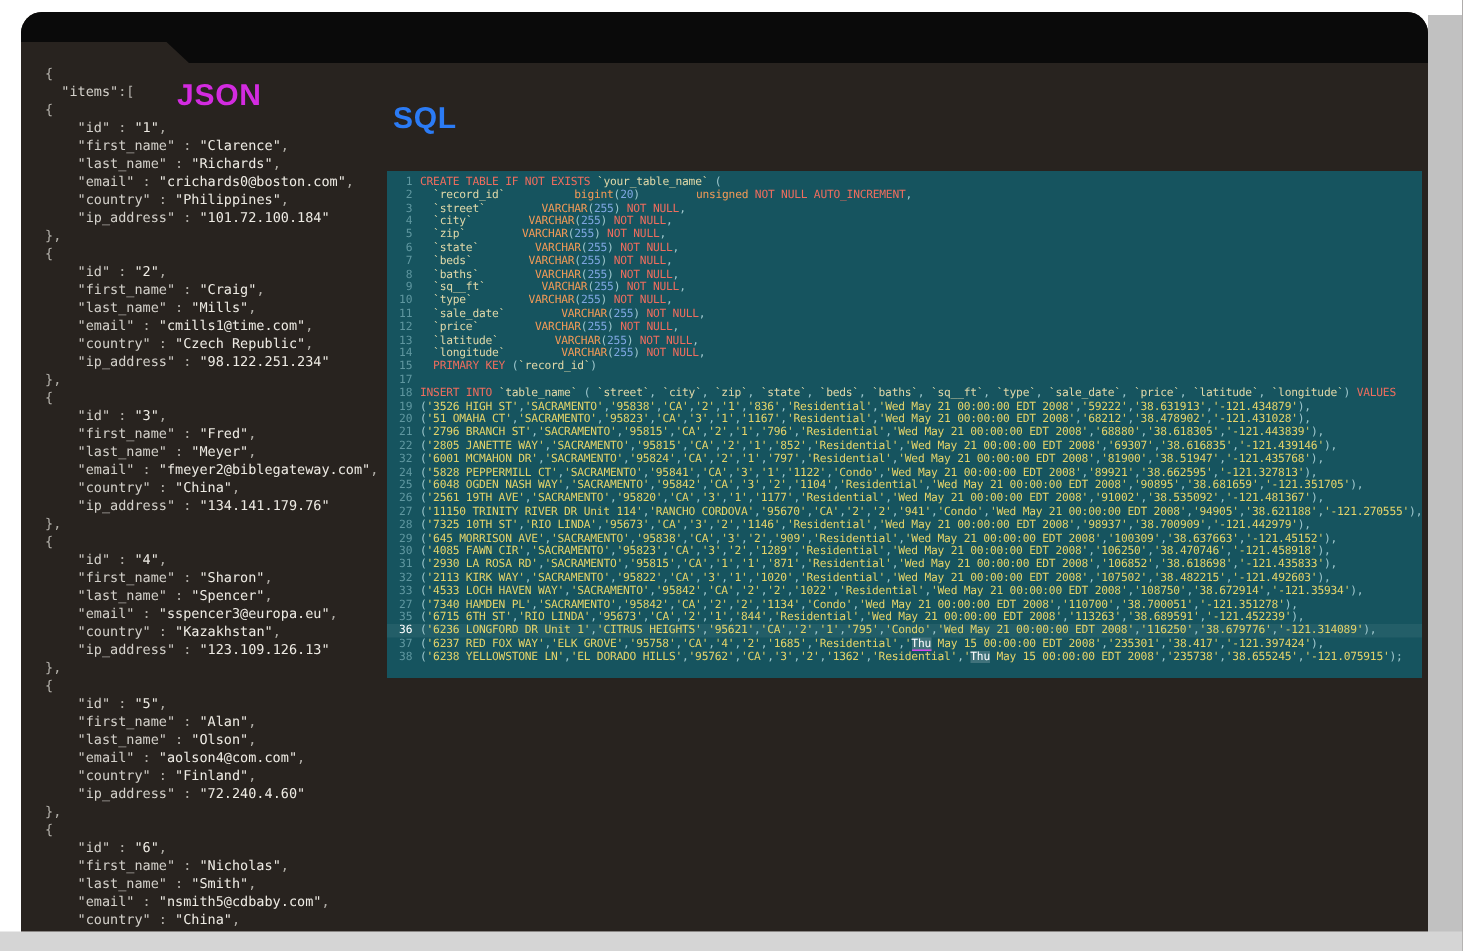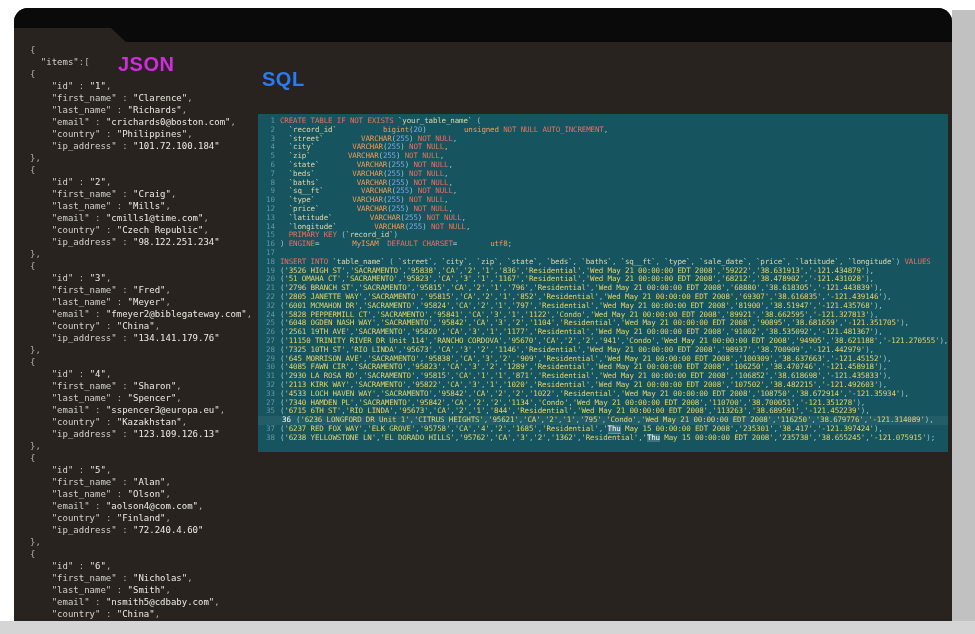--- a/index.html
+++ b/index.html
@@ -24,21 +24,21 @@
   .jline{white-space:pre;height:12px;}
   .jline .k{color:#d3d0ca;}
   .jline .v{color:#eeebe4;}
   .jline .p{color:#b3b0aa;}
 
   .sql-panel{position:absolute;left:244px;top:106px;width:690px;height:338px;
              background:#16545f;overflow:hidden;padding-top:3px;box-sizing:border-box;}
   .srow{display:flex;height:8.8px;line-height:8.8px;font-size:7.5px;}
   .srow.active{background:rgba(255,255,255,0.06);}
   .gut{flex:none;width:17px;text-align:right;padding-right:5px;color:#5f97a0;}
-  .srow.active .gut{color:#ffffff;font-weight:normal;margin-left:16px;}
+  .srow.active .gut{color:#ffffff;font-weight:normal;}
   .code{white-space:pre;color:#9ec7cd;letter-spacing:-0.15px;overflow:hidden;text-align:right;}
   .code .str{color:#e3d36a;}
   .code .id{color:#ded7a8;}
   .code .kw{color:#ee6d5e;}
   .code .ty{color:#f29a57;padding-left:33px;}
   .code .num{color:#7ea6e0;}
   .code .match{color:#ffffff;background:rgba(255,255,255,0.18);border-bottom:5px solid #d946ef;}
 </style>
 </head>
 <body>
@@ -141,38 +141,38 @@
           </div>
           <div class="srow">
             <span class="gut">9</span>
             <span class="code">  <span class="id">`sq__ft`</span> <span class="ty">VARCHAR</span>(<span class="num">255</span>) <span class="kw">NOT</span> <span class="kw">NULL</span>,</span>
           </div>
           <div class="srow">
             <span class="gut">10</span>
             <span class="code">  <span class="id">`type`</span> <span class="ty">VARCHAR</span>(<span class="num">255</span>) <span class="kw">NOT</span> <span class="kw">NULL</span>,</span>
           </div>
           <div class="srow">
+            <span class="gut">11</span>
+            <span class="code">  <span class="id">`sale_date`</span> <span class="ty">VARCHAR</span>(<span class="num">255</span>) <span class="kw">NOT</span> <span class="kw">NULL</span>,</span>
+          </div>
+          <div class="srow">
             <span class="gut">12</span>
             <span class="code">  <span class="id">`price`</span> <span class="ty">VARCHAR</span>(<span class="num">255</span>) <span class="kw">NOT</span> <span class="kw">NULL</span>,</span>
           </div>
           <div class="srow">
             <span class="gut">13</span>
             <span class="code">  <span class="id">`latitude`</span> <span class="ty">VARCHAR</span>(<span class="num">255</span>) <span class="kw">NOT</span> <span class="kw">NULL</span>,</span>
           </div>
           <div class="srow">
             <span class="gut">14</span>
             <span class="code">  <span class="id">`longitude`</span> <span class="ty">VARCHAR</span>(<span class="num">255</span>) <span class="kw">NOT</span> <span class="kw">NULL</span>,</span>
           </div>
           <div class="srow">
             <span class="gut">15</span>
             <span class="code">  <span class="kw">PRIMARY</span> <span class="kw">KEY</span> (<span class="id">`record_id`</span>)</span>
-          </div>
-          <div class="srow">
-            <span class="gut">16</span>
-            <span class="code">) <span class="kw">ENGINE</span>=<span class="ty">MyISAM</span>  <span class="kw">DEFAULT</span> <span class="kw">CHARSET</span>=<span class="ty">utf8</span>;</span>
           </div>
           <div class="srow">
             <span class="gut">17</span>
             <span class="code"></span>
           </div>
           <div class="srow">
             <span class="gut">18</span>
             <span class="code"><span class="kw">INSERT</span> <span class="kw">INTO</span> <span class="id">`table_name`</span> ( <span class="id">`street`</span>, <span class="id">`city`</span>, <span class="id">`zip`</span>, <span class="id">`state`</span>, <span class="id">`beds`</span>, <span class="id">`baths`</span>, <span class="id">`sq__ft`</span>, <span class="id">`type`</span>, <span class="id">`sale_date`</span>, <span class="id">`price`</span>, <span class="id">`latitude`</span>, <span class="id">`longitude`</span>) <span class="kw">VALUES</span></span>
           </div>
           <div class="srow">

